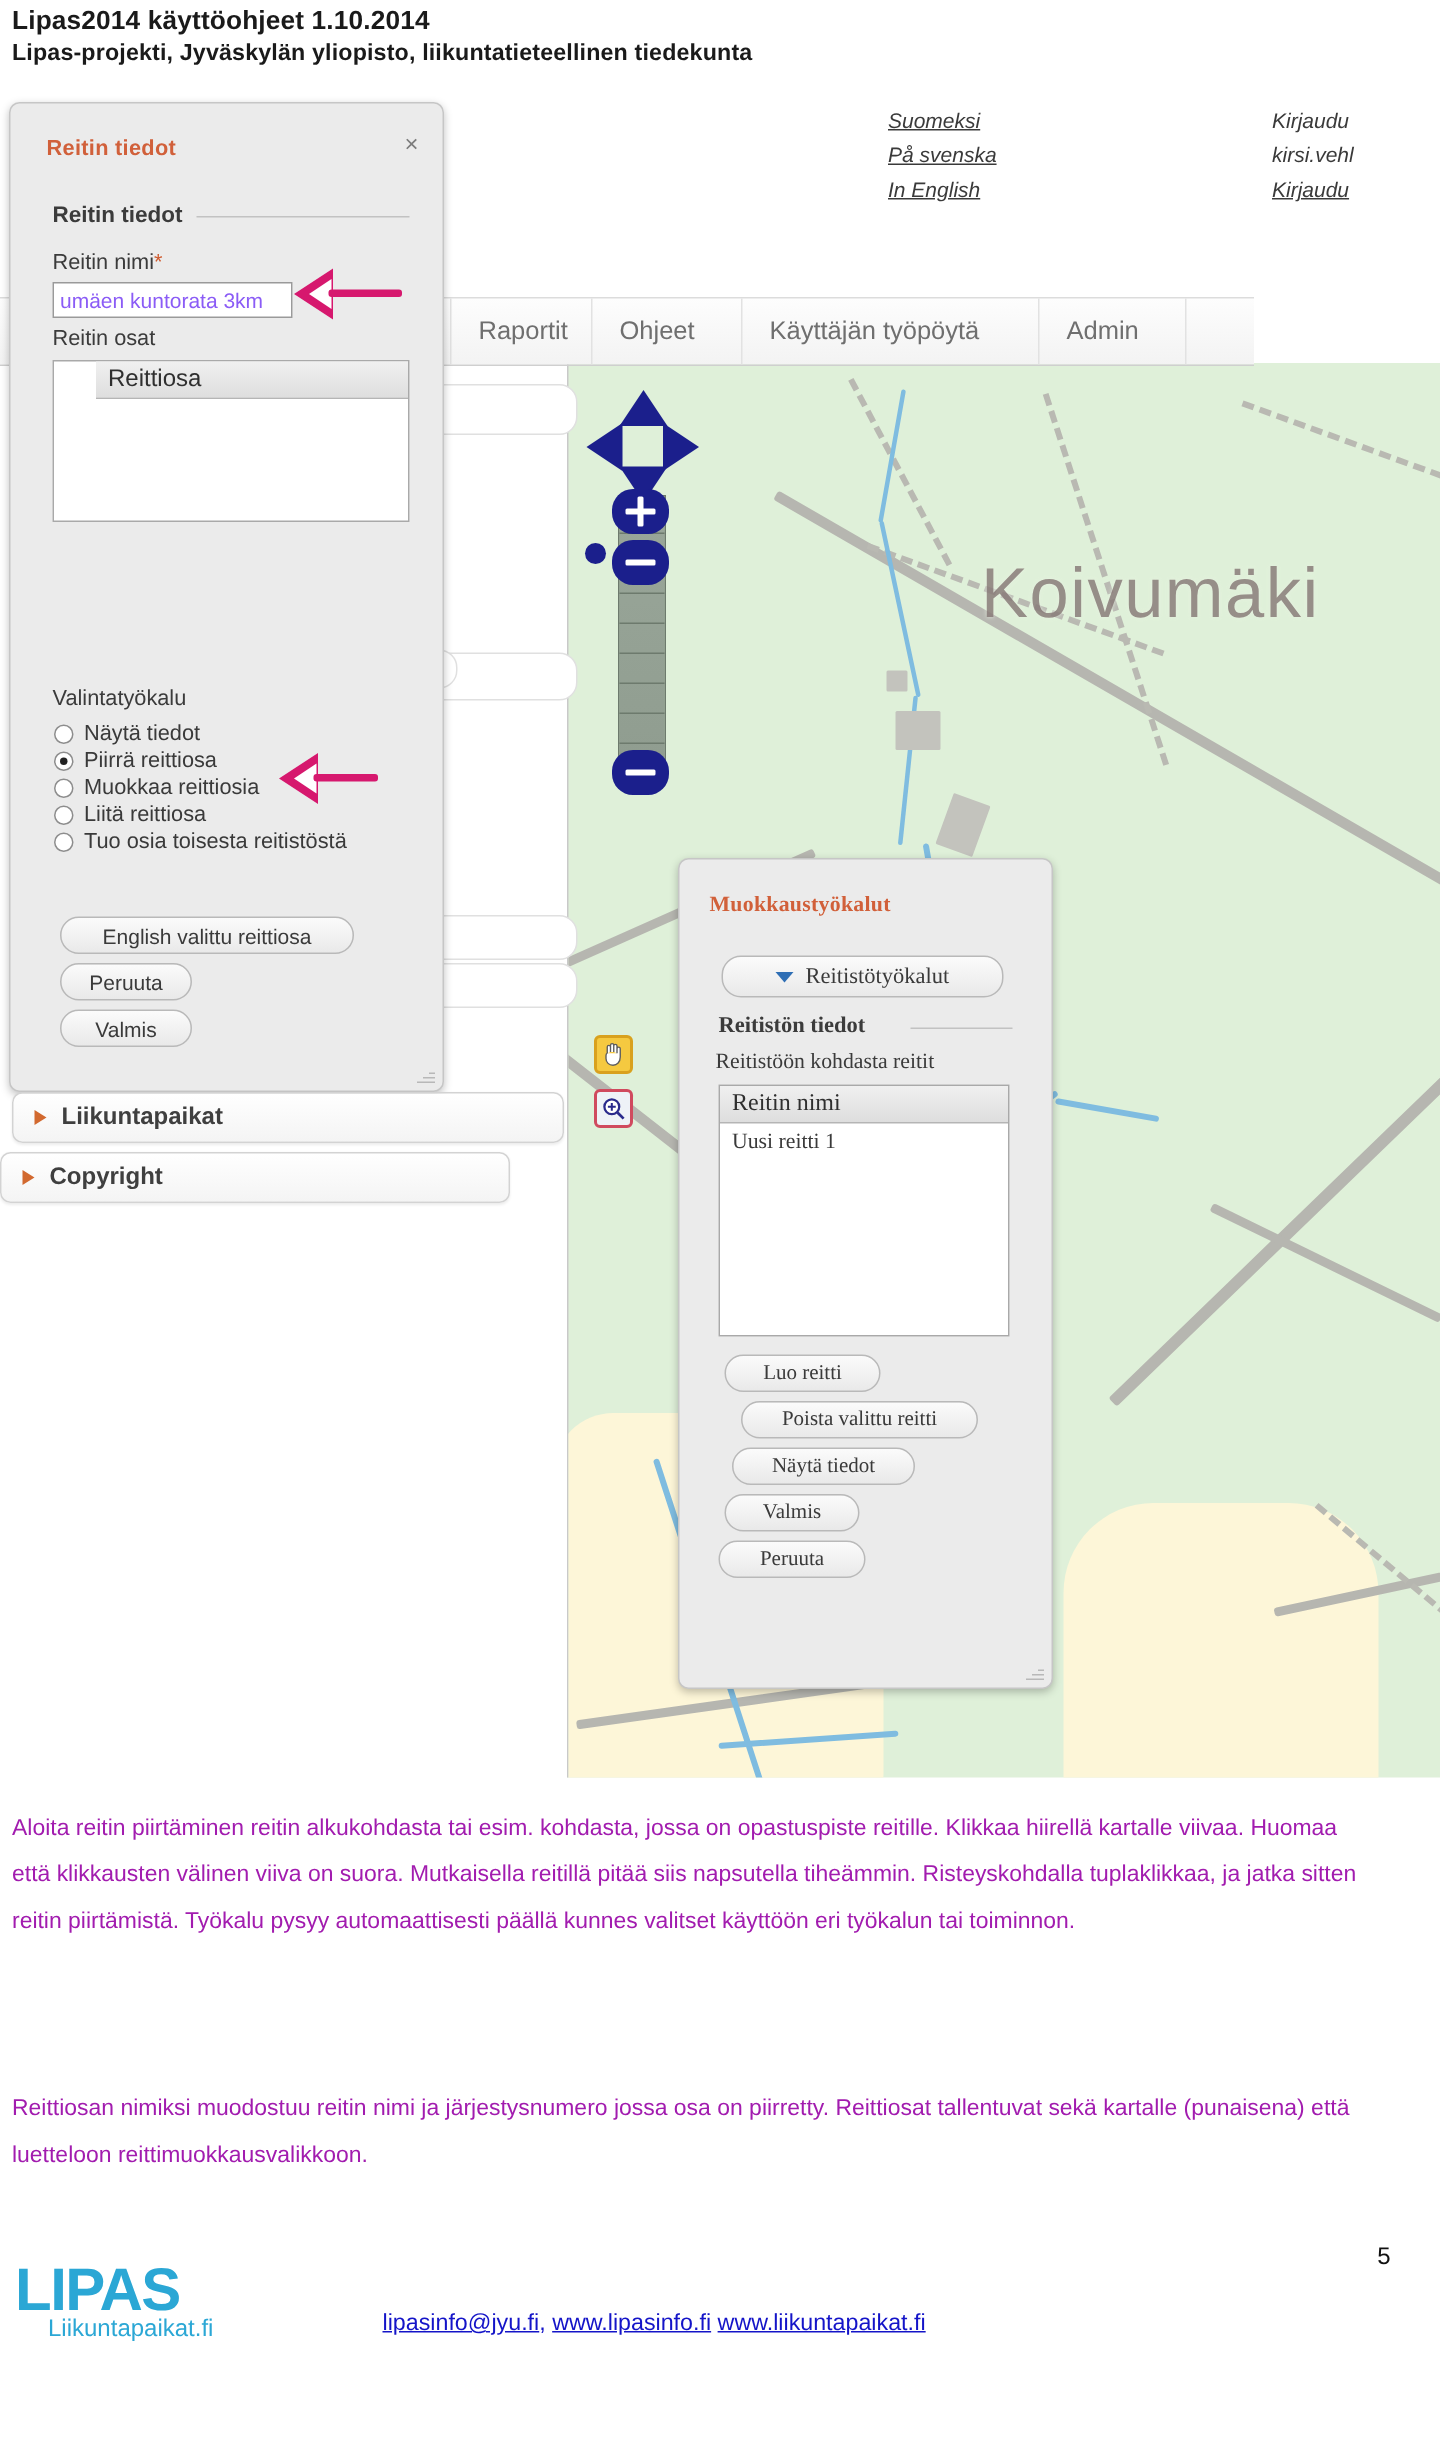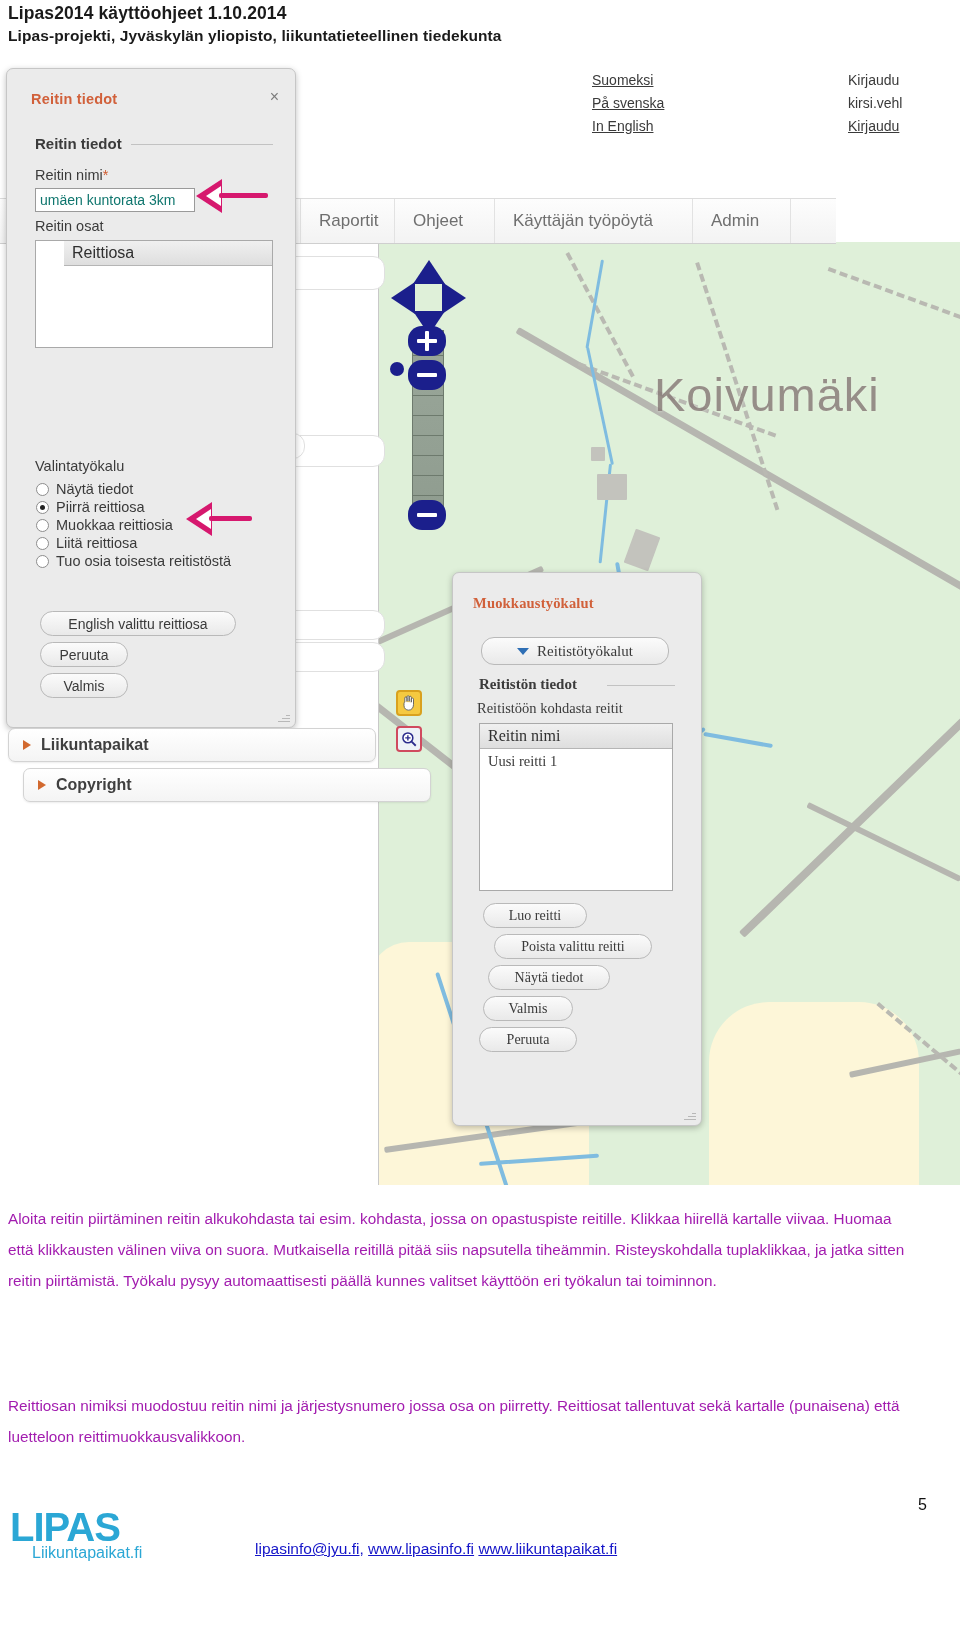--- a/index.html
+++ b/index.html
@@ -9,21 +9,21 @@
   }
   
   #doc-header{position:absolute;left:8px;top:2px;width:700px;}
   #doc-header .line1{font-size:17.5px;font-weight:bold;letter-spacing:.1px;line-height:22px;}
   #doc-header .line2{font-size:15.5px;font-weight:bold;letter-spacing:.1px;line-height:22px;margin-top:1px;}
 
   
   #screenshot{position:absolute;left:0;top:60px;width:960px;height:1125px;overflow:hidden;background:#ffffff;}
 
   
-  .app-chrome{position:absolute;left:0;top:0;width:960px;height:145px;background:#fff;}
+  .app-chrome{position:absolute;left:0;top:0;width:960px;height:145px;background:#fff;font-style:italic;}
   .lang-links{position:absolute;left:592px;top:9px;font-size:14px;line-height:23px;color:#3a3a3a;}
   .lang-links a{color:#3a3a3a;text-decoration:underline;display:block;}
   .login-block{position:absolute;left:848px;top:9px;font-size:14px;line-height:23px;color:#3a3a3a;white-space:nowrap;}
   .login-block a{color:#3a3a3a;text-decoration:underline;display:block;}
   .login-block .plain{text-decoration:none;display:block;}
 
   .navbar{position:absolute;left:0;top:138px;width:836px;height:44px;
           background:linear-gradient(#fdfdfd,#f3f3f3);border-top:1px solid #dcdcdc;border-bottom:1px solid #cfcfcf;}
   .navbar .nav-item{position:absolute;top:0;height:44px;line-height:44px;font-size:17px;color:#6f6f6f;
                     border-left:1px solid #e2e2e2;padding:0 18px;box-sizing:border-box;white-space:nowrap;}
@@ -58,21 +58,21 @@
 
   
   .dlg{position:absolute;background:#ebebeb;border:1px solid #c6c6c6;border-radius:7px;
        box-shadow:0 2px 6px rgba(0,0,0,.25);}
   .dlg-title{font-size:14.5px;color:#d1603a;font-weight:bold;letter-spacing:.2px;}
   .dlg-close{position:absolute;font-size:16px;color:#7c7c7c;cursor:default;}
   .legend{font-size:15px;color:#3b3b3b;font-weight:bold;position:relative;white-space:nowrap;}
   .legend .rule{position:absolute;top:50%;height:1px;background:#c2c2c2;}
   .flabel{font-size:14.5px;color:#3b3b3b;}
   .req{color:#cf5b2f;}
-  .txtinput{background:#fff;border:1px solid #9a9a9a;box-sizing:border-box;font-size:14px;color:#0f766e;
+  .txtinput{background:#fff;border:1px solid #9a9a9a;box-sizing:border-box;font-size:14px;color:#8b5cf6;
             padding:2px 4px;display:flex;align-items:center;overflow:hidden;}
   .listbox{background:#fff;border:1px solid #a9a9a9;box-sizing:border-box;}
   .listhdr{background:linear-gradient(#f0f0f0,#dedede);border-bottom:1px solid #b5b5b5;
            font-size:16px;color:#2f2f2f;padding:3px 8px;box-sizing:border-box;}
   .listrow{font-size:14.5px;color:#3a3a3a;padding:4px 8px;}
   .btn{background:linear-gradient(#fbfbfb,#e9e9e9);border:1px solid #b9b9b9;border-radius:13px;
        font-size:14px;color:#3a3a3a;text-align:center;box-sizing:border-box;
        display:flex;align-items:center;justify-content:center;padding:0 12px;white-space:nowrap;}
   .radio-row{display:flex;align-items:center;gap:7px;font-size:14.5px;color:#3a3a3a;margin-bottom:2px;}
   .radio{width:13px;height:13px;border-radius:50%;border:1px solid #8d8d8d;background:#fff;
@@ -292,21 +292,21 @@
   <div class="pink-arrow" style="left:186px;top:441px;width:66px;height:36px;">
     <div class="head" style="left:0;top:1px;"></div>
     <div class="notch" style="left:10px;top:8px;"></div>
     <div class="shaft" style="left:23px;top:15px;width:43px;"></div>
   </div>
 
   <div class="accordion" style="left:8px;top:668px;width:368px;height:34px;">
     <span class="tri"></span>
     <span class="lbl">Liikuntapaikat</span>
   </div>
-  <div class="accordion" style="left:23px;top:708px;width:408px;height:34px;">
+  <div class="accordion" style="left:0;top:708px;width:340px;height:34px;">
     <span class="tri"></span>
     <span class="lbl">Copyright</span>
   </div>
 
   <div class="dlg" style="left:452px;top:512px;width:248px;height:552px;font-family:Liberation Serif, serif;">
     <div class="dlg-title" style="position:absolute;left:20px;top:22px;">Muokkaustyökalut</div>
 
     <div class="btn" style="position:absolute;left:28px;top:64px;width:188px;height:28px;font-size:15px;">
       <span style="display:inline-block;width:0;height:0;border-left:6px solid transparent;border-right:6px solid transparent;border-top:7px solid #2f6fb5;margin-right:8px;"></span>
       <span>Reitistötyökalut</span>

